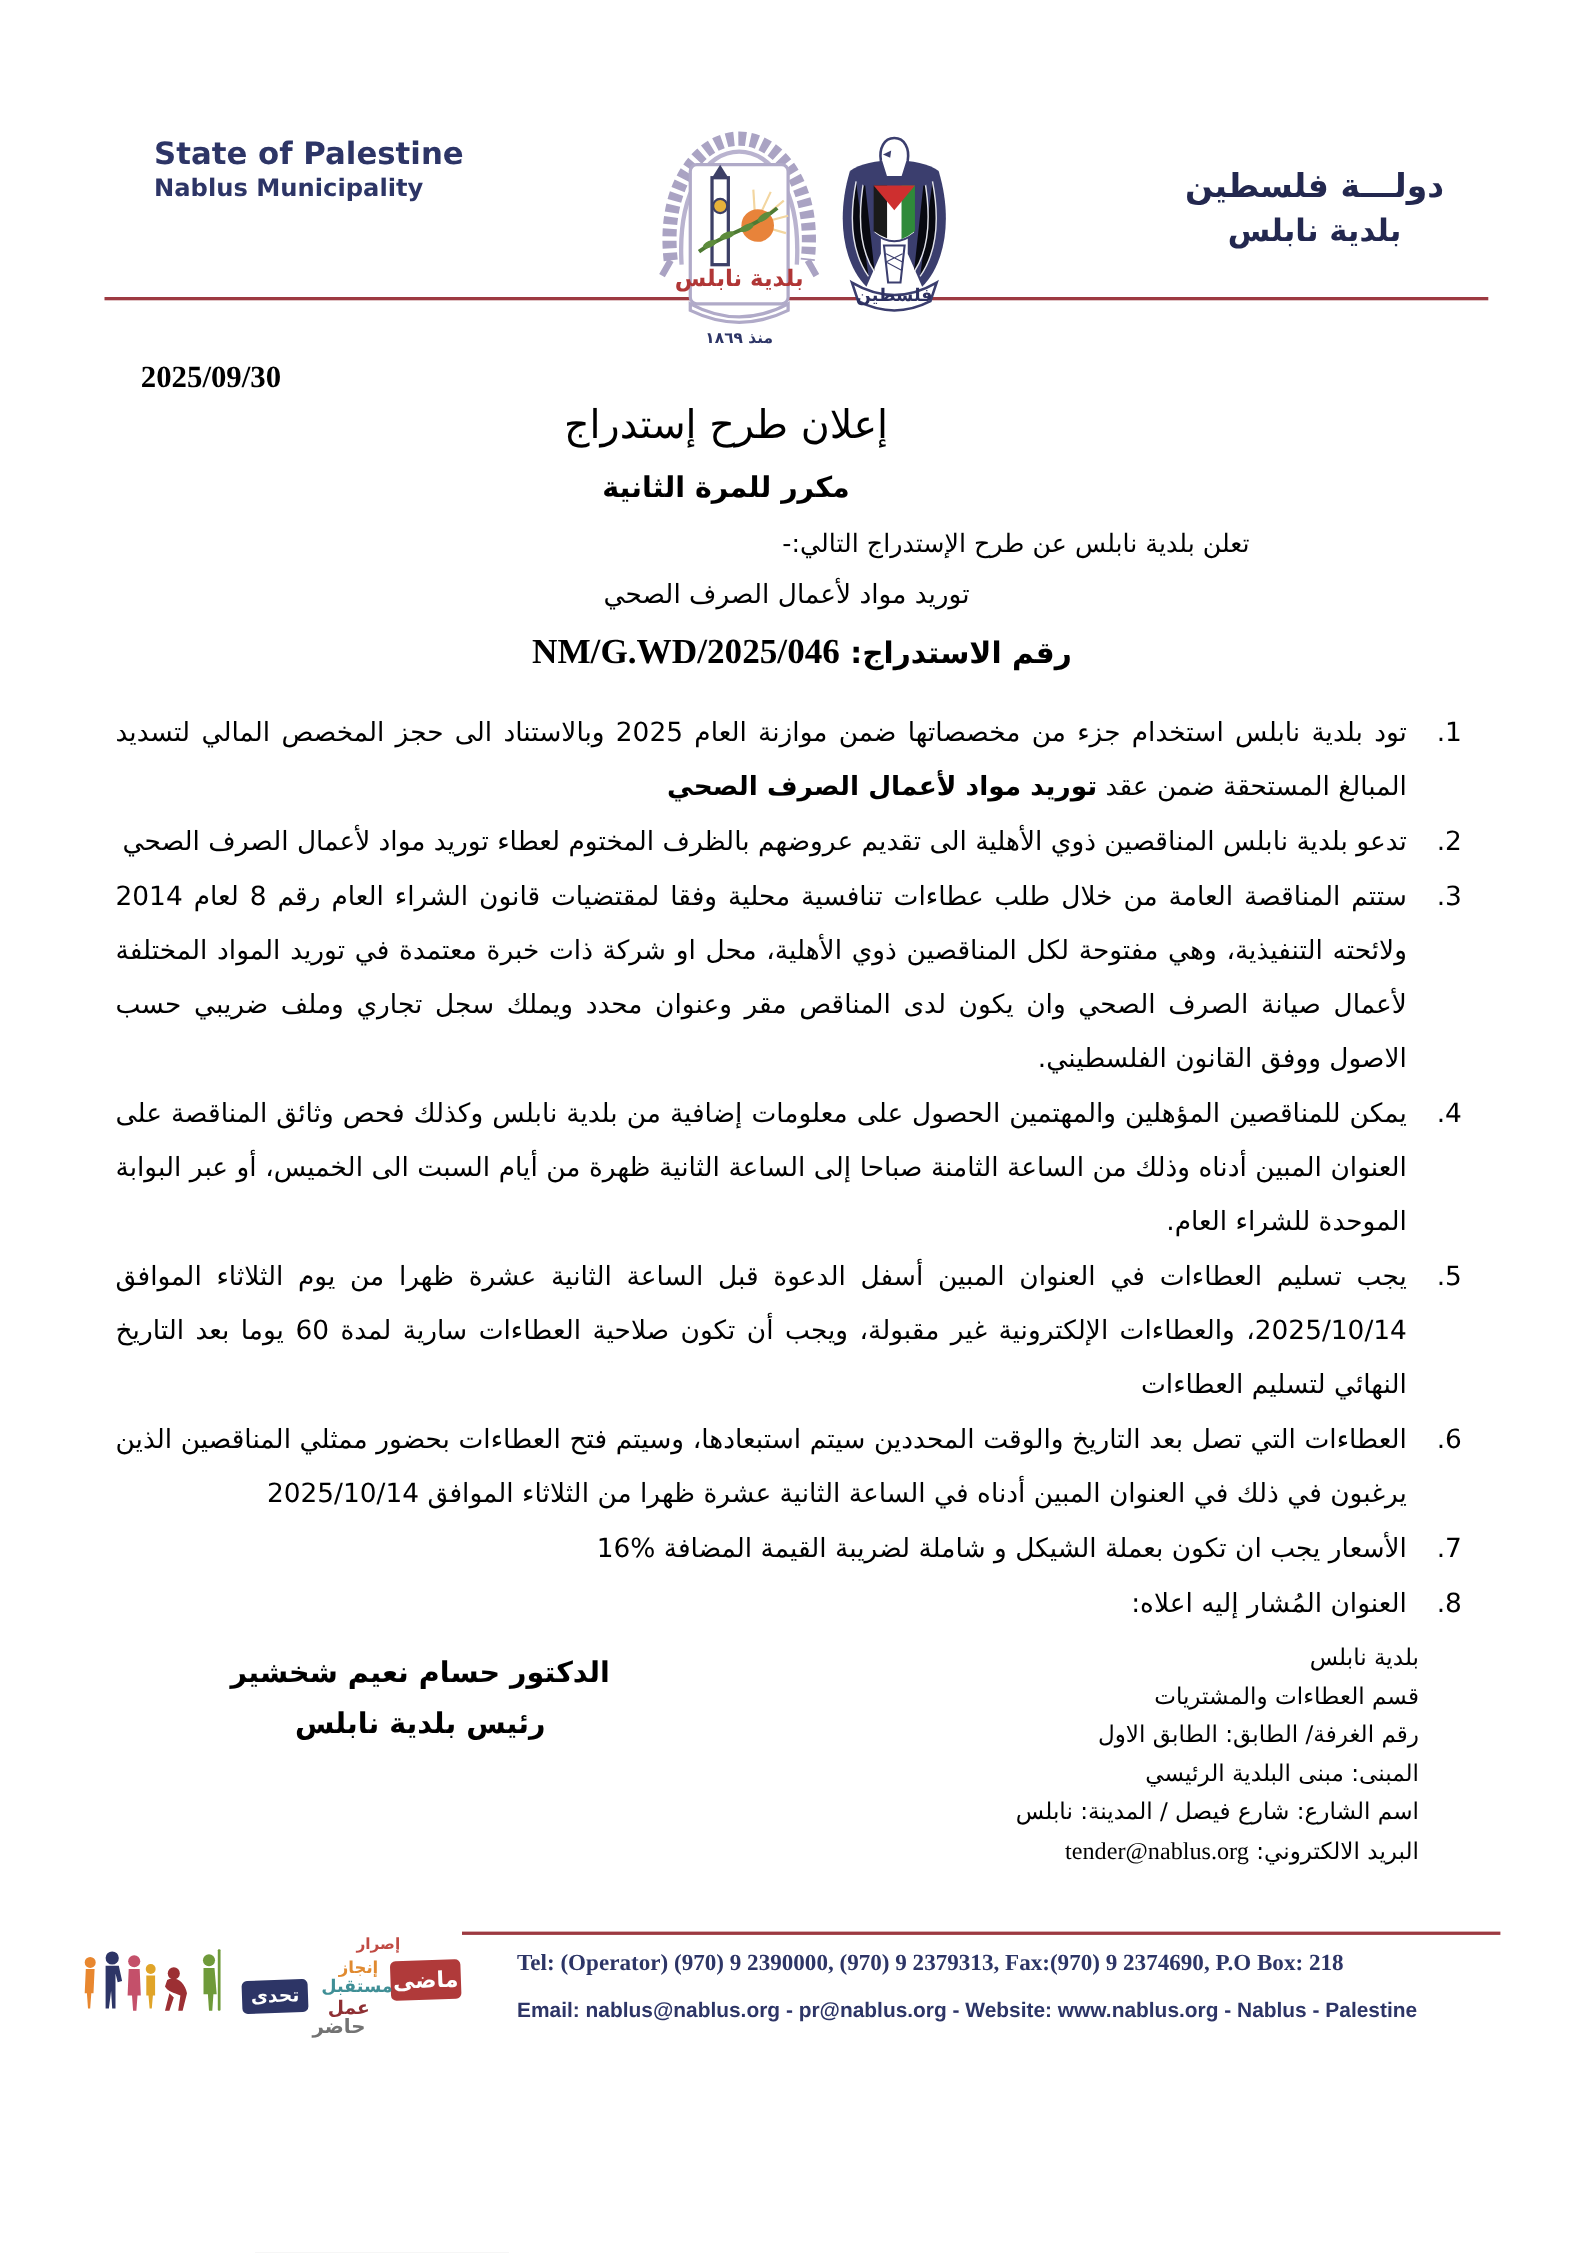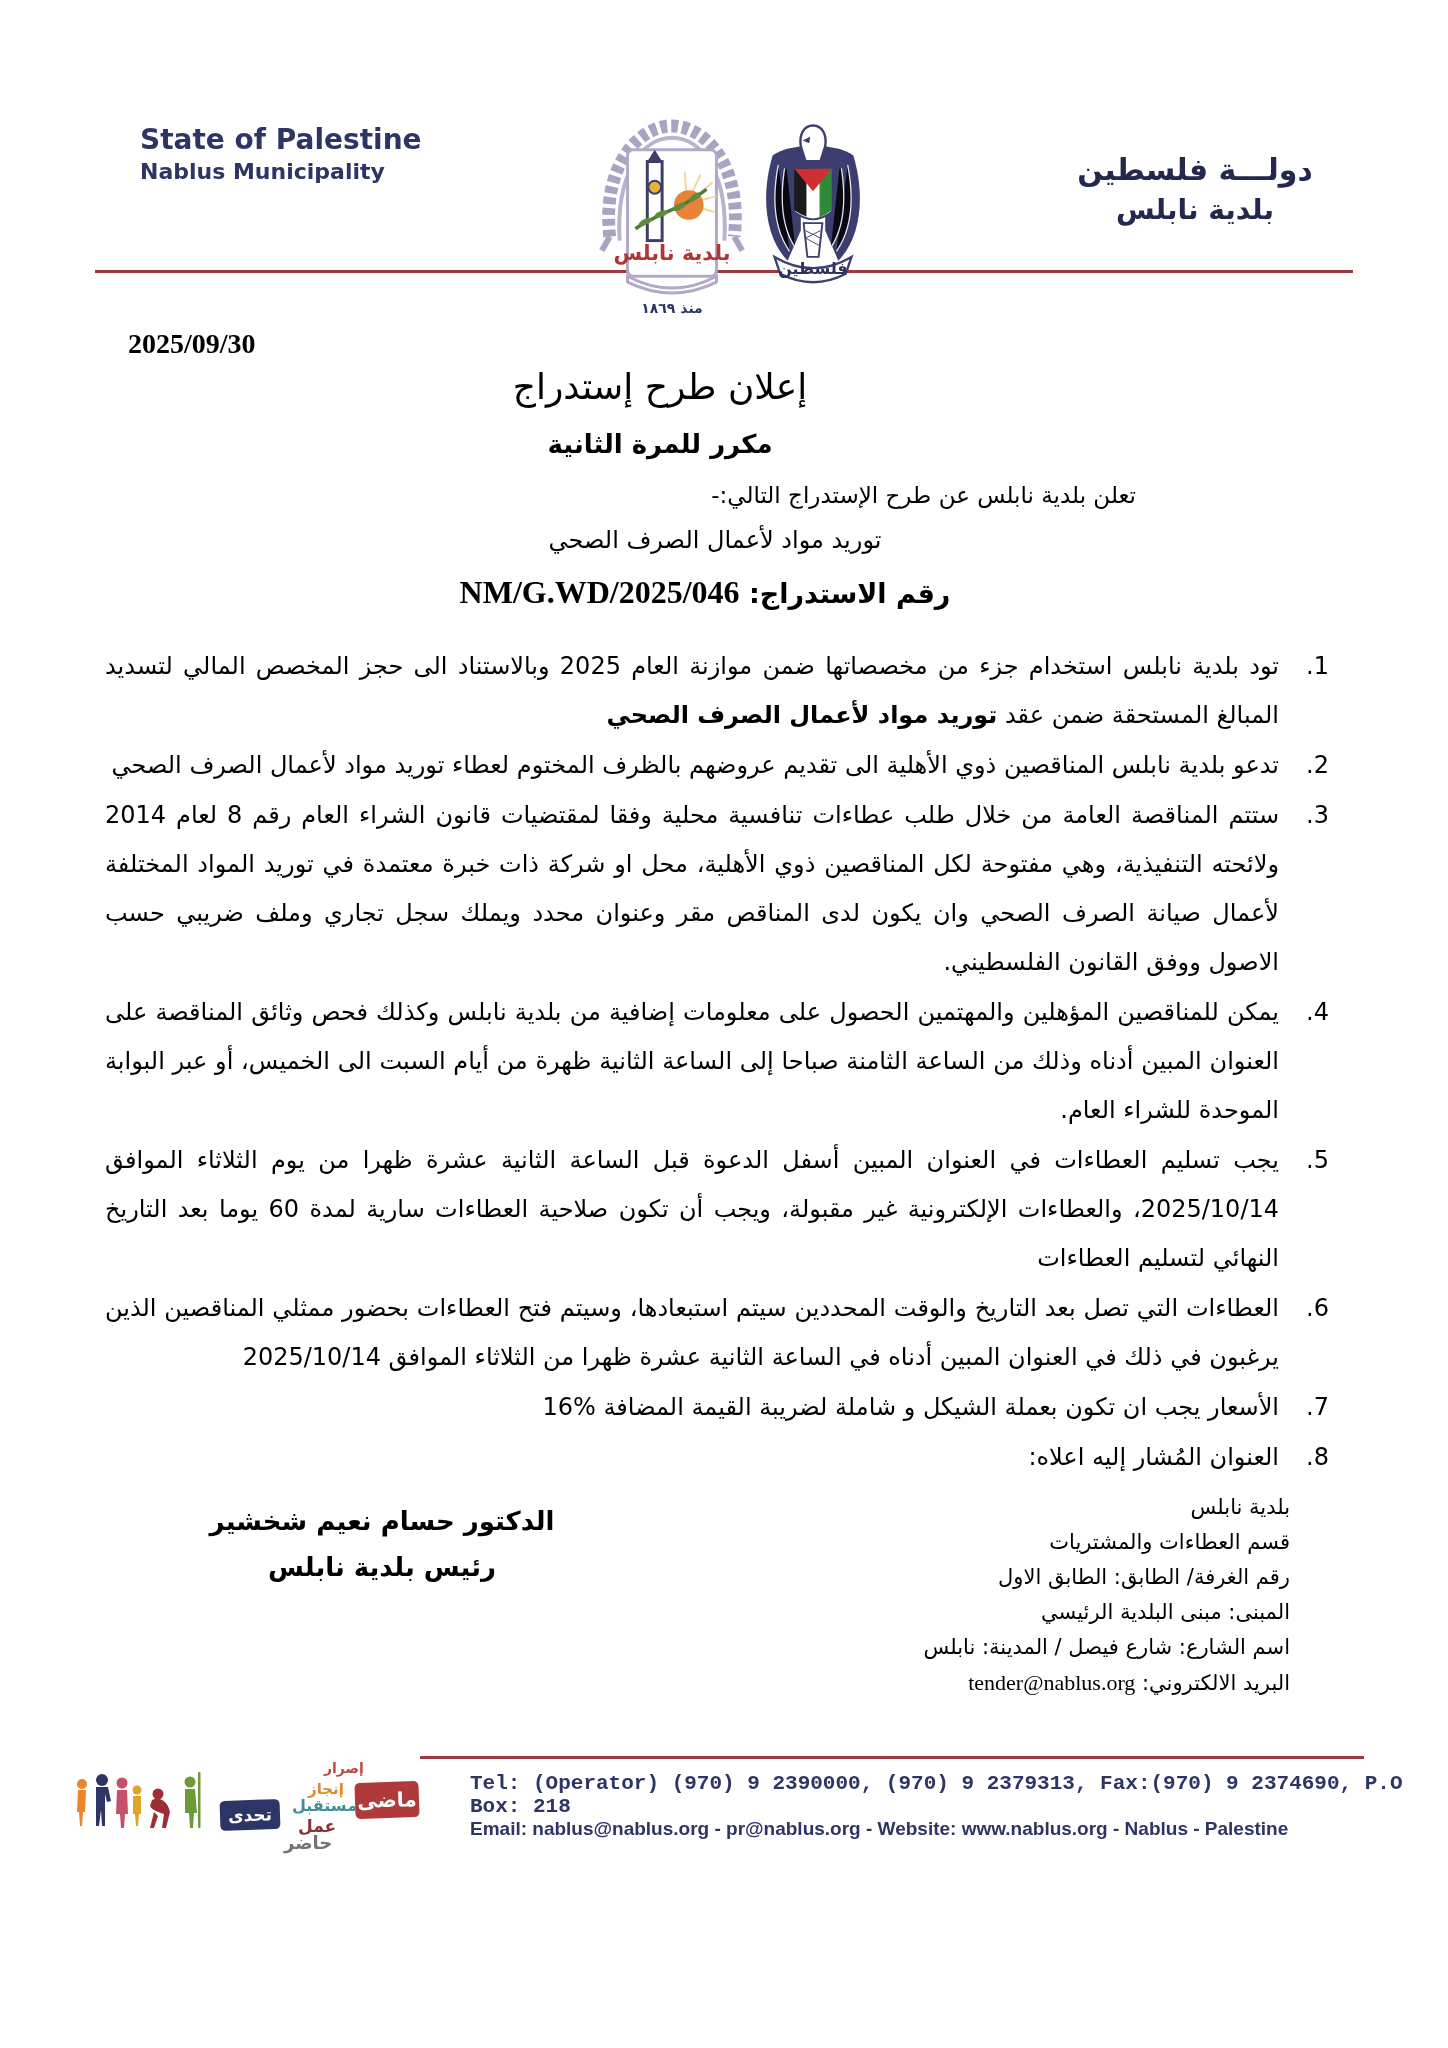--- a/index.html
+++ b/index.html
@@ -23,39 +23,39 @@
   .since{position:absolute;left:596px;top:300px;width:152px;text-align:center;
     color:#2d3566;font-size:14px;font-weight:bold;z-index:2;}
   
   .doc-date{position:absolute;left:128px;top:328px;font-family:"Liberation Serif",serif;
     font-weight:bold;font-size:28px;}
   .title-wrap{position:absolute;left:0;top:366px;width:1320px;text-align:center;direction:rtl;}
   .title1{font-size:36px;font-weight:normal;}
   .title2{font-size:26px;font-weight:bold;margin-top:22px;}
   .intro-line{position:absolute;right:312px;top:482px;direction:rtl;font-size:23px;}
   .subject-line{position:absolute;left:0;top:526px;width:1430px;text-align:center;direction:rtl;font-size:24px;}
-  .tender-line{position:absolute;left:0;top:574px;width:1410px;text-align:center;direction:rtl;font-weight:bold;}
+  .tender-line{position:absolute;left:0;top:574px;width:1410px;text-align:center;direction:rtl;font-weight:bold;padding-left:24px;}
   .tender-line .lbl{font-size:27px;}
   .tender-line .code{font-family:"Liberation Serif",serif;font-size:32px;}
   
   .items{position:absolute;left:105px;top:642px;width:1228px;direction:rtl;
     font-size:24px;line-height:49px;text-align:justify;}
   .items p{margin:0 0 1px 0;position:relative;padding-right:54px;}
   .items .num{position:absolute;right:4px;top:0;}
   .items .bold{font-weight:bold;}
   
   .address{position:absolute;right:158px;top:1490px;direction:rtl;text-align:right;
     font-size:21px;line-height:35px;}
   .address .email-lat{font-family:"Liberation Serif",serif;font-size:22px;}
   .signature{position:absolute;left:182px;top:1498px;width:400px;text-align:center;
     direction:rtl;font-weight:bold;font-size:26px;line-height:46px;}
   
   .footer-rule{position:absolute;left:420px;top:1756px;width:944px;height:3px;background:#9d3a41;}
   .footer-tel{position:absolute;left:470px;top:1772px;color:#2d3566;font-weight:bold;
-    font-family:Liberation Mono, monospace;font-size:21px;}
+    font-family:Liberation Serif, serif;font-size:21px;}
   .footer-email{position:absolute;left:470px;top:1818px;color:#2d3566;font-weight:bold;
     font-family:"Liberation Sans",sans-serif;font-size:19px;}
   .footer-logo{position:absolute;left:70px;top:1758px;width:352px;height:104px;}
   .footer-logo span{position:absolute;direction:rtl;white-space:nowrap;font-weight:bold;}
   .w-block{display:flex;align-items:center;justify-content:center;color:#fff;border-radius:5px;}
   .w-madi{left:285px;top:24px;width:64px;height:36px;background:#b03a3a;font-size:20px;transform:rotate(-2deg);}
   .w-tahadi{left:150px;top:42px;width:60px;height:30px;background:#2d3566;font-size:17px;transform:rotate(-2deg);}
   .w-israr{left:254px;top:2px;color:#c04a43;font-size:14px;}
   .w-injaz{left:238px;top:22px;color:#e08a30;font-size:15px;}
   .w-mustaqbal{left:222px;top:38px;color:#3f8f96;font-size:16px;}

